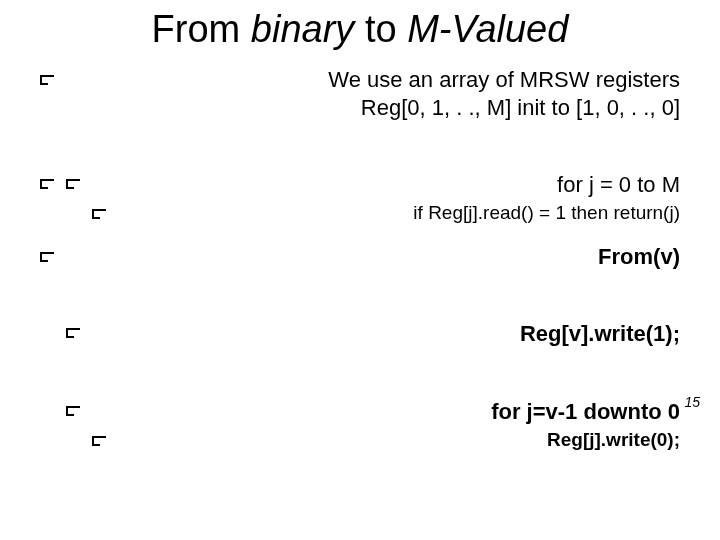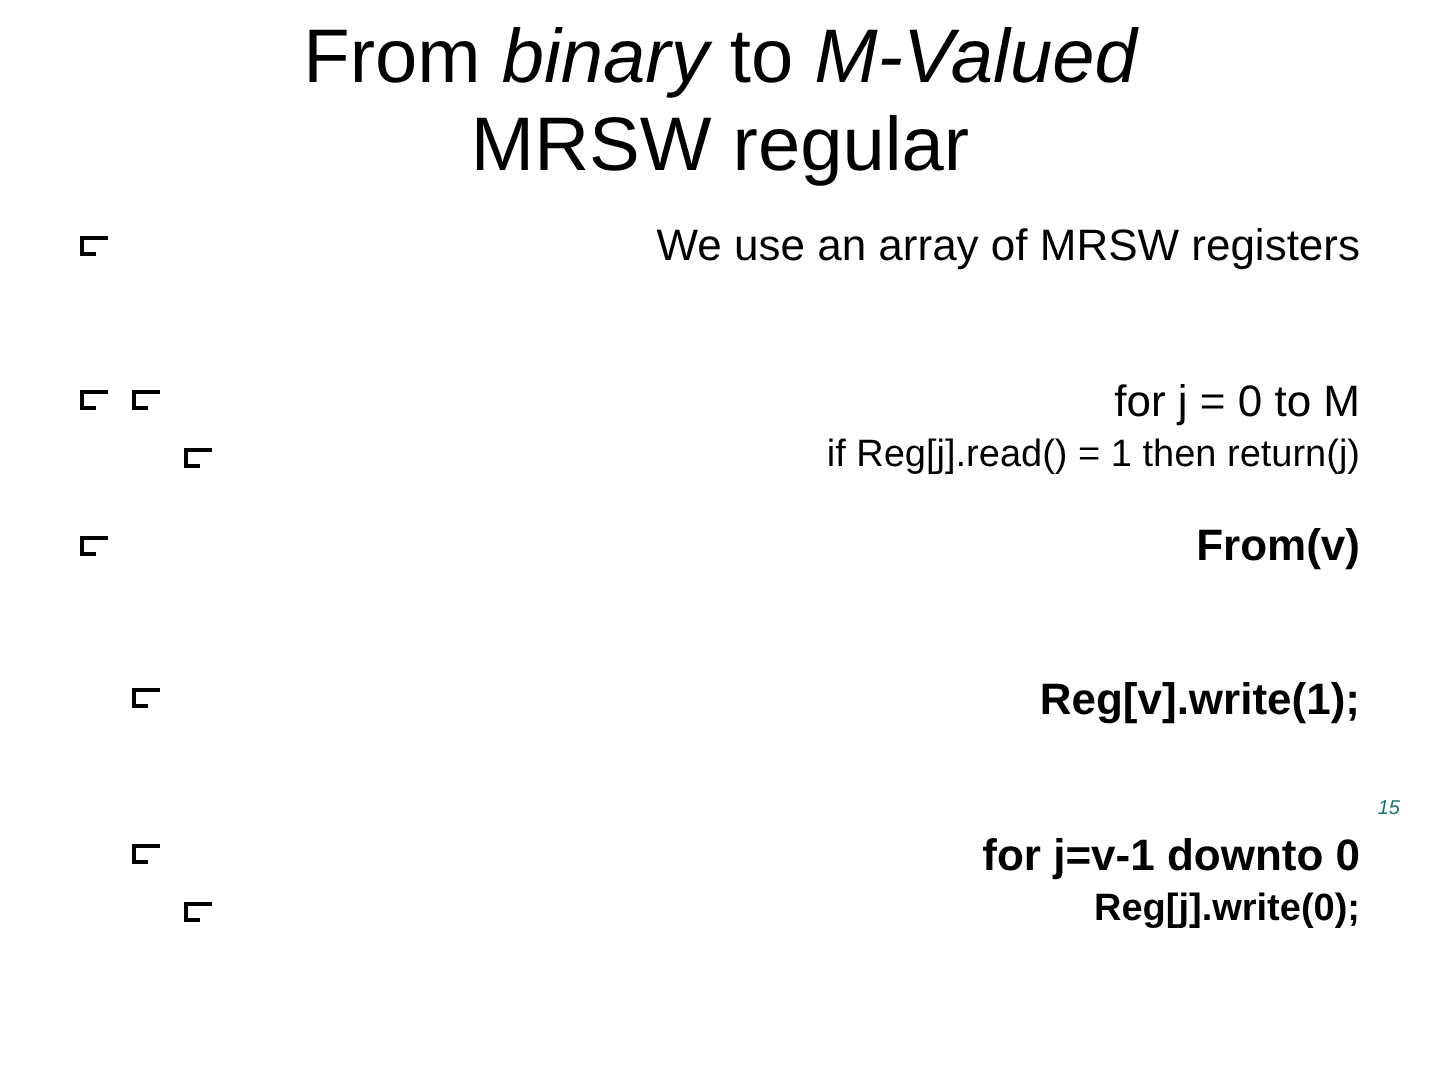--- a/index.html
+++ b/index.html
@@ -96,42 +96,42 @@
       linear-gradient(#000,#000) top / 100% 2px no-repeat,
       linear-gradient(#000,#000) 0 100% / 60% 2px no-repeat;
   }
   .bold {
     font-weight: 700;
   }
   .page-num {
     position: absolute;
     right: 20px;
     bottom: 14px;
-    font-size: 10px;
+    font-size: 14px;
     font-style: italic;
     font-family: Verdana, Geneva, sans-serif;
-    color: #0f766e;
+    color: #000000;
   }
   .group {
     margin-bottom: 18px;
   }
 </style>
 </head>
 <body>
 
 <div class="slide">
 
   <h1 class="title">
     <span>From </span><span class="ital">binary</span><span> to </span><span class="ital">M-Valued</span><br>
-    <span>MRSW regular</span>
   </h1>
 
   <ul>
     <li class="lvl1">
       <span>We use an array of MRSW registers</span><br>
+      <span>Reg[0, 1, . ., M] init to [1, 0, . ., 0]</span>
     </li>
 
     <li class="lvl1 bold group">
       <ul style="font-weight:400; margin-top:6px;">
         <li class="lvl2" style="margin-left:0;">
           <span>for j = 0 to M</span>
           <ul>
             <li class="lvl3" style="margin-left:0;">
               <span>if Reg[j].read() = 1 then return(j)</span>
             </li>

